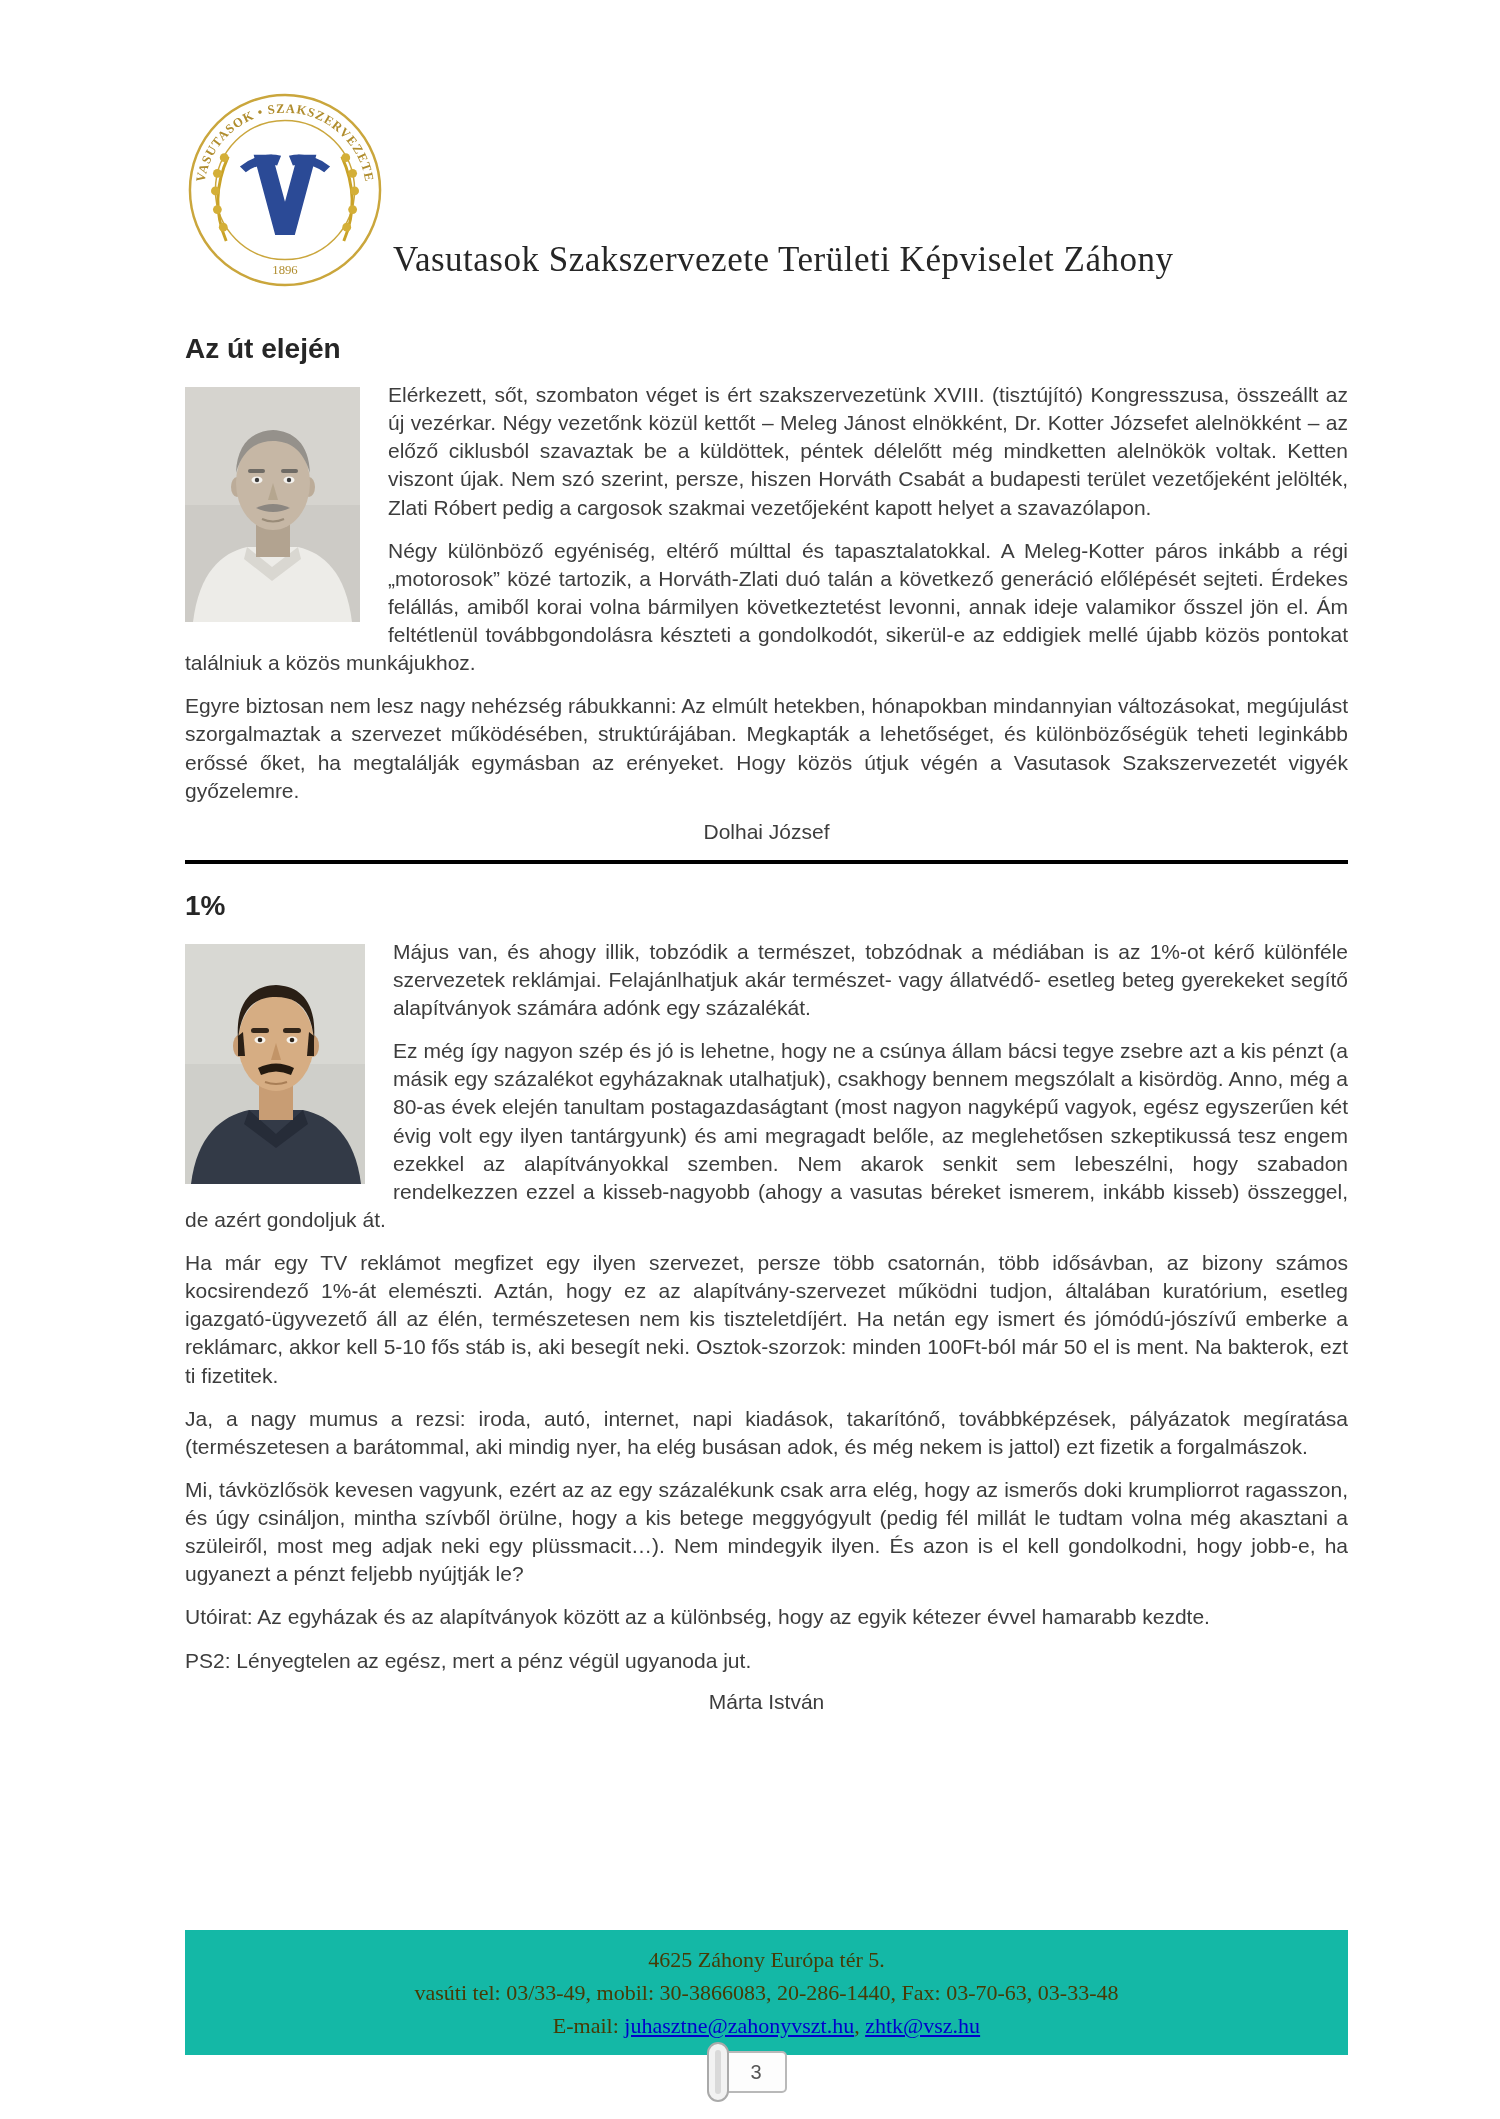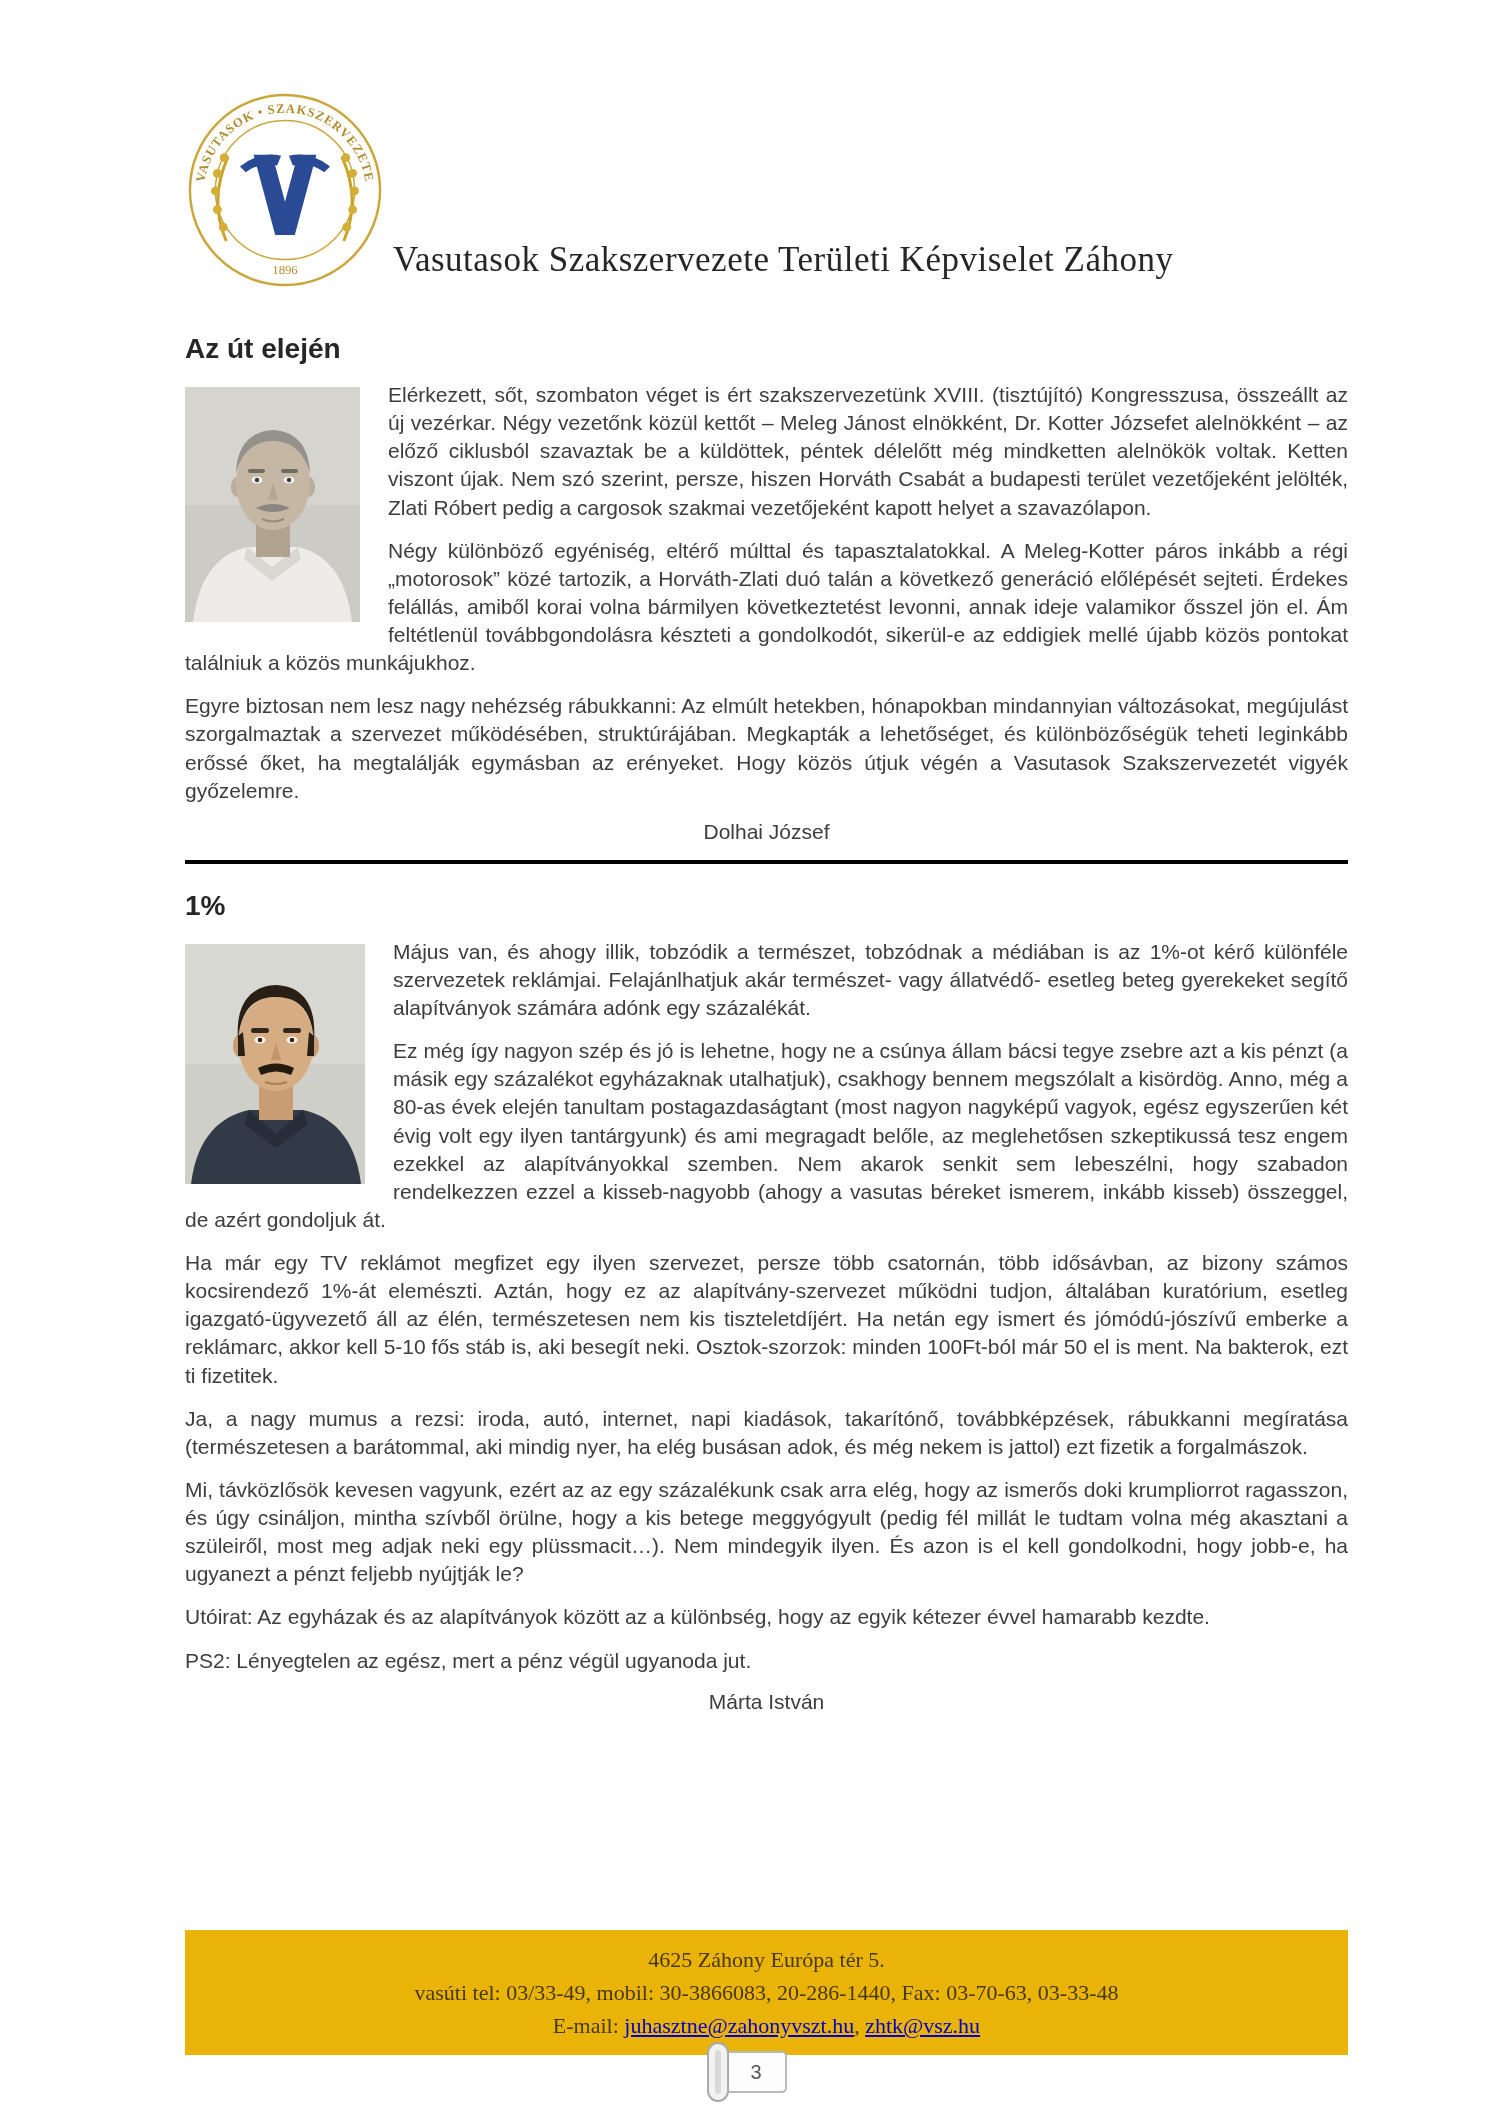--- a/index.html
+++ b/index.html
@@ -42,21 +42,21 @@
     margin:4px 0 14px; clear:both;
   }
   .divider {
     border:none; border-top:4px solid #000;
     margin:16px 0 20px; clear:both;
   }
 
   
   .footer-box {
     position:absolute; left:185px; right:152px; bottom:64px;
-    background:#eab308;
+    background:#14b8a6;
     text-align:center;
     font-family:"Liberation Serif", serif;
     font-size:22px; line-height:1.5; color:#473a05;
     padding:13px 10px;
   }
   .footer-box a { color:#0000cc; text-decoration:underline; }
   .page-number-wrap {
     position:absolute; bottom:4px; left:50%; transform:translateX(-50%);
   }
 </style>
@@ -160,21 +160,21 @@
           <circle cx="107" cy="96" r="2.3" fill="#2d241b"></circle>
           <path d="M 91,99 L 86,116 L 96,116 Z" fill="#c29467"></path>
           <path d="M 73,124 Q 91,115 109,124 L 106,131 Q 91,124 76,131 Z" fill="#241a10"></path>
           <path d="M 80,138 Q 91,142 102,138" stroke="#a87e56" fill="none" stroke-width="2"></path>
         </svg>
       </span>
 
       <p class="body">Május van, és ahogy illik, tobzódik a természet, tobzódnak a médiában is az 1%-ot kérő különféle szervezetek reklámjai. Felajánlhatjuk akár természet- vagy állatvédő- esetleg beteg gyerekeket segítő alapítványok számára adónk egy százalékát.</p>
       <p class="body">Ez még így nagyon szép és jó is lehetne, hogy ne a csúnya állam bácsi tegye zsebre azt a kis pénzt (a másik egy százalékot egyházaknak utalhatjuk), csakhogy bennem megszólalt a kisördög. Anno, még a 80-as évek elején tanultam postagazdaságtant (most nagyon nagyképű vagyok, egész egyszerűen két évig volt egy ilyen tantárgyunk) és ami megragadt belőle, az meglehetősen szkeptikussá tesz engem ezekkel az alapítványokkal szemben. Nem akarok senkit sem lebeszélni, hogy szabadon rendelkezzen ezzel a kisseb-nagyobb (ahogy a vasutas béreket ismerem, inkább kisseb) összeggel, de azért gondoljuk át.</p>
       <p class="body">Ha már egy TV reklámot megfizet egy ilyen szervezet, persze több csatornán, több idősávban, az bizony számos kocsirendező 1%-át elemészti. Aztán, hogy ez az alapítvány-szervezet működni tudjon, általában kuratórium, esetleg igazgató-ügyvezető áll az élén, természetesen nem kis tiszteletdíjért. Ha netán egy ismert és jómódú-jószívű emberke a reklámarc, akkor kell 5-10 fős stáb is, aki besegít neki. Osztok-szorzok: minden 100Ft-ból már 50 el is ment. Na bakterok, ezt ti fizetitek.</p>
-      <p class="body">Ja, a nagy mumus a rezsi: iroda, autó, internet, napi kiadások, takarítónő, továbbképzések, rábukkanni megíratása (természetesen a barátommal, aki mindig nyer, ha elég busásan adok, és még nekem is jattol) ezt fizetik a forgalmászok.</p>
+      <p class="body">Ja, a nagy mumus a rezsi: iroda, autó, internet, napi kiadások, takarítónő, továbbképzések, pályázatok megíratása (természetesen a barátommal, aki mindig nyer, ha elég busásan adok, és még nekem is jattol) ezt fizetik a forgalmászok.</p>
       <p class="body">Mi, távközlősök kevesen vagyunk, ezért az az egy százalékunk csak arra elég, hogy az ismerős doki krumpliorrot ragasszon, és úgy csináljon, mintha szívből örülne, hogy a kis betege meggyógyult (pedig fél millát le tudtam volna még akasztani a szüleiről, most meg adjak neki egy plüssmacit…). Nem mindegyik ilyen. És azon is el kell gondolkodni, hogy jobb-e, ha ugyanezt a pénzt feljebb nyújtják le?</p>
       <p class="body">Utóirat: Az egyházak és az alapítványok között az a különbség, hogy az egyik kétezer évvel hamarabb kezdte.</p>
       <p class="body">PS2: Lényegtelen az egész, mert a pénz végül ugyanoda jut.</p>
       <p class="signature">Márta István</p>
     </section>
 
   </div>
 
   <div class="footer-box">
     <div>4625 Záhony Európa tér 5.</div>

